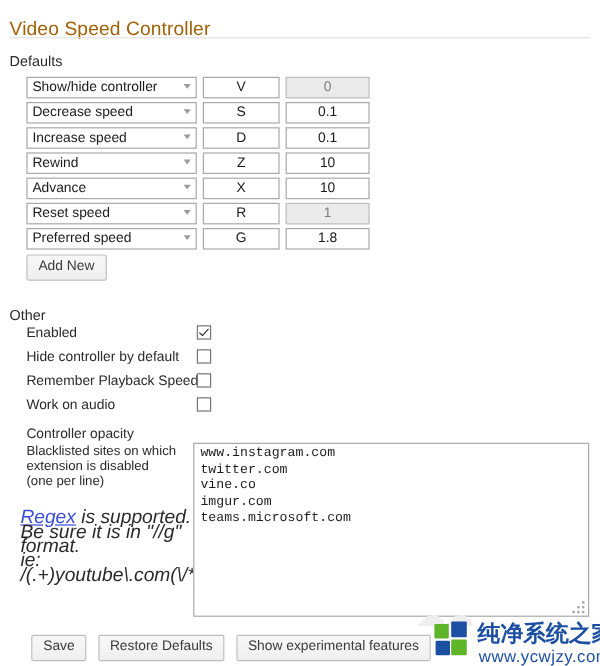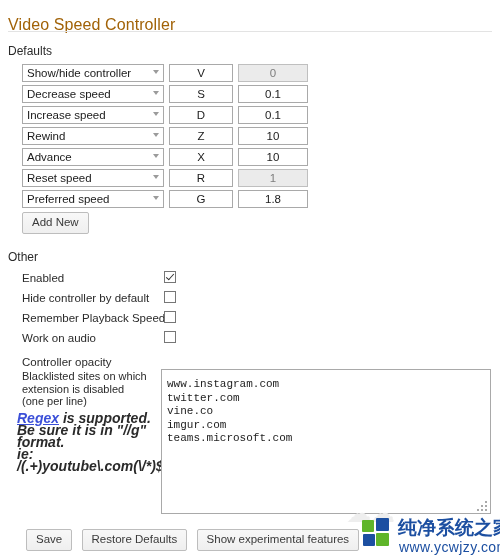--- a/index.html
+++ b/index.html
@@ -32,21 +32,21 @@
     width: 484px;
     height: 1px;
     background: #e3e3e3;
   }
   .section-heading {
     position: absolute;
     font-size: 12px;
     color: #2a2a2a;
   }
   #shortcuts-heading { left: 8px; top: 44px; }
-  #other-heading { left: 8px; top: 250px; }
+  #other-heading { left: 8px; top: 256px; }
 
   
   .shortcuts-table {
     position: absolute;
     left: 22px;
     top: 64px;
     border-collapse: separate;
     border-spacing: 0;
   }
   .shortcuts-table td {
@@ -197,47 +197,46 @@
     left: 22px;
     top: 370px;
     width: 132px;
     font-size: 11px;
     line-height: 12.5px;
     color: #2a2a2a;
   }
   #regex-note {
     position: absolute;
     left: 17px;
-    top: 412px;
+    top: 426px;
     width: 148px;
-    font-size: 14px;
+    font-size: 16px;
     line-height: 12px;
     font-style: italic;
     color: #2a2a2a;
-    font-weight: bold;
   }
   #regex-link {
     color: #3b4fd8;
     text-decoration: underline;
     font-style: italic;
   }
   #blacklist-textarea {
     position: absolute;
     left: 161px;
     top: 369px;
     width: 330px;
     height: 145px;
     box-sizing: border-box;
     border: 1px solid #a9a9a9;
     background: #ffffff;
     font-family: "Liberation Mono", monospace;
     font-size: 11px;
     line-height: 13.5px;
     color: #1c1c1c;
-    padding: 8px 5px;
+    padding: 2px 5px;
     resize: none;
     border-radius: 0;
     overflow: hidden;
   }
   .resize-grip {
     position: absolute;
     left: 478px;
     top: 501px;
     width: 11px;
     height: 11px;

